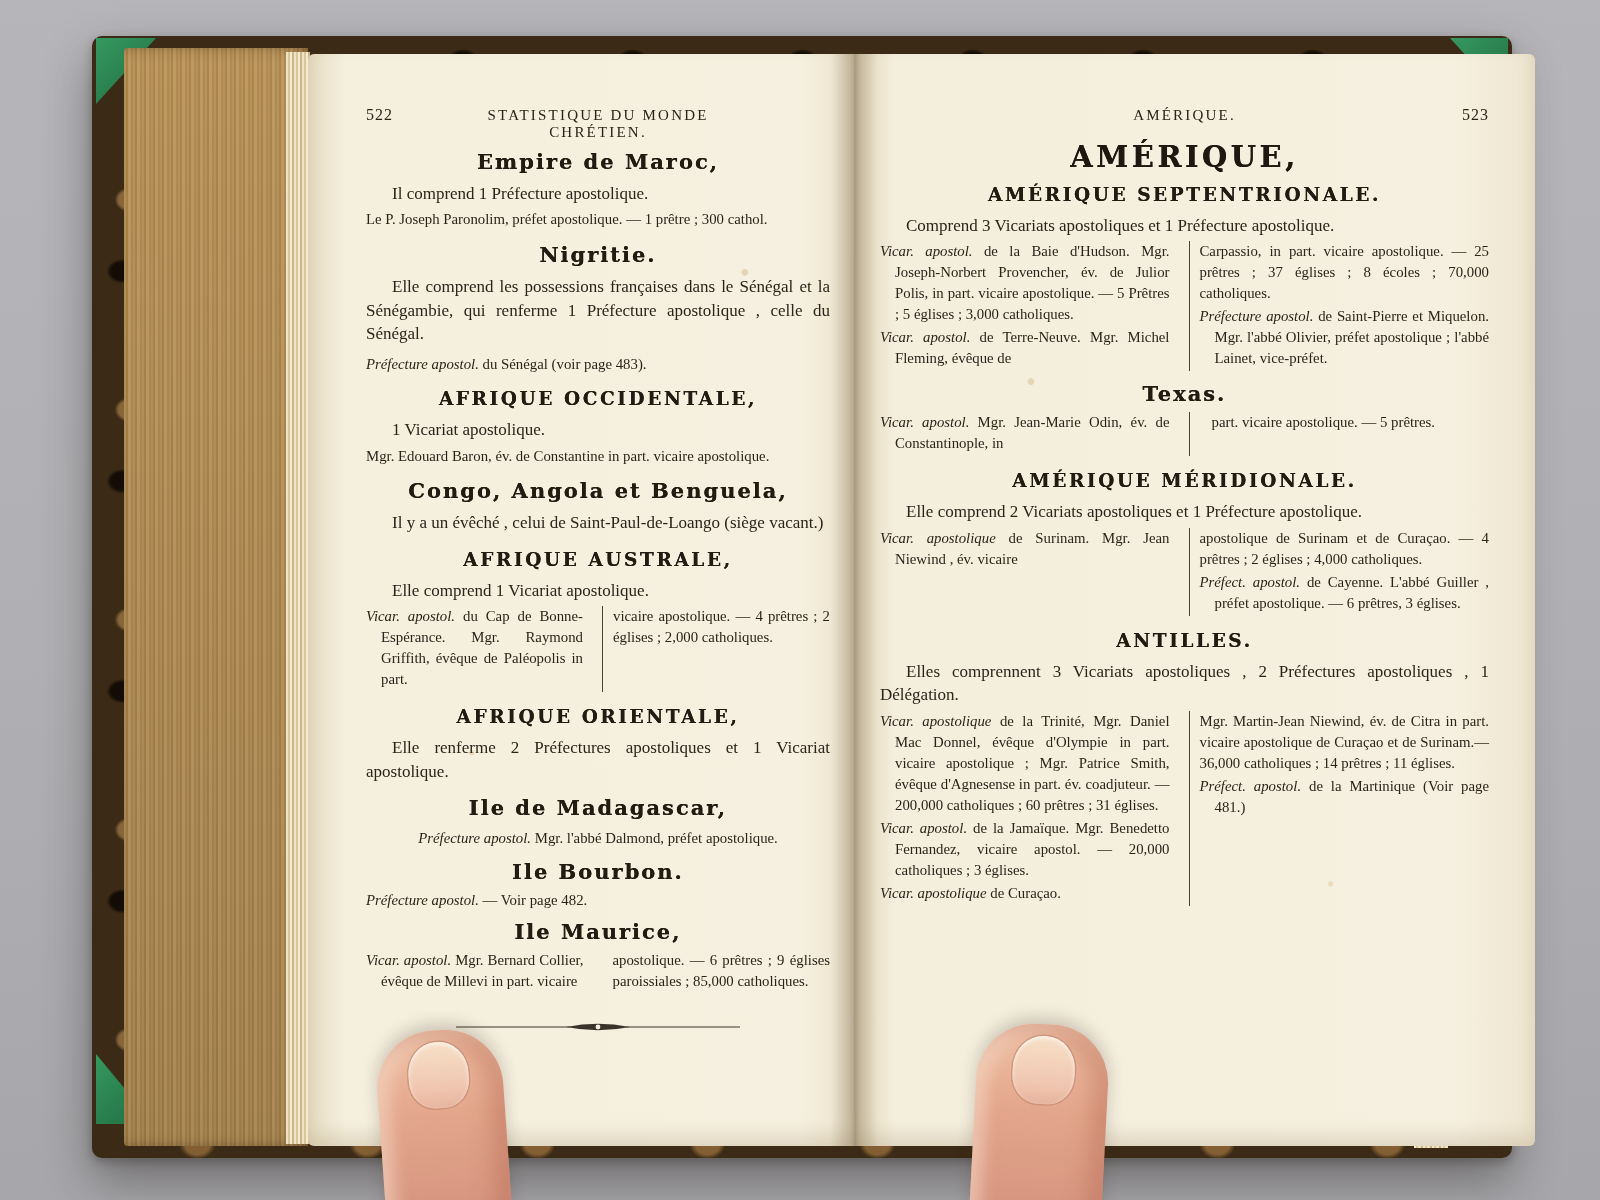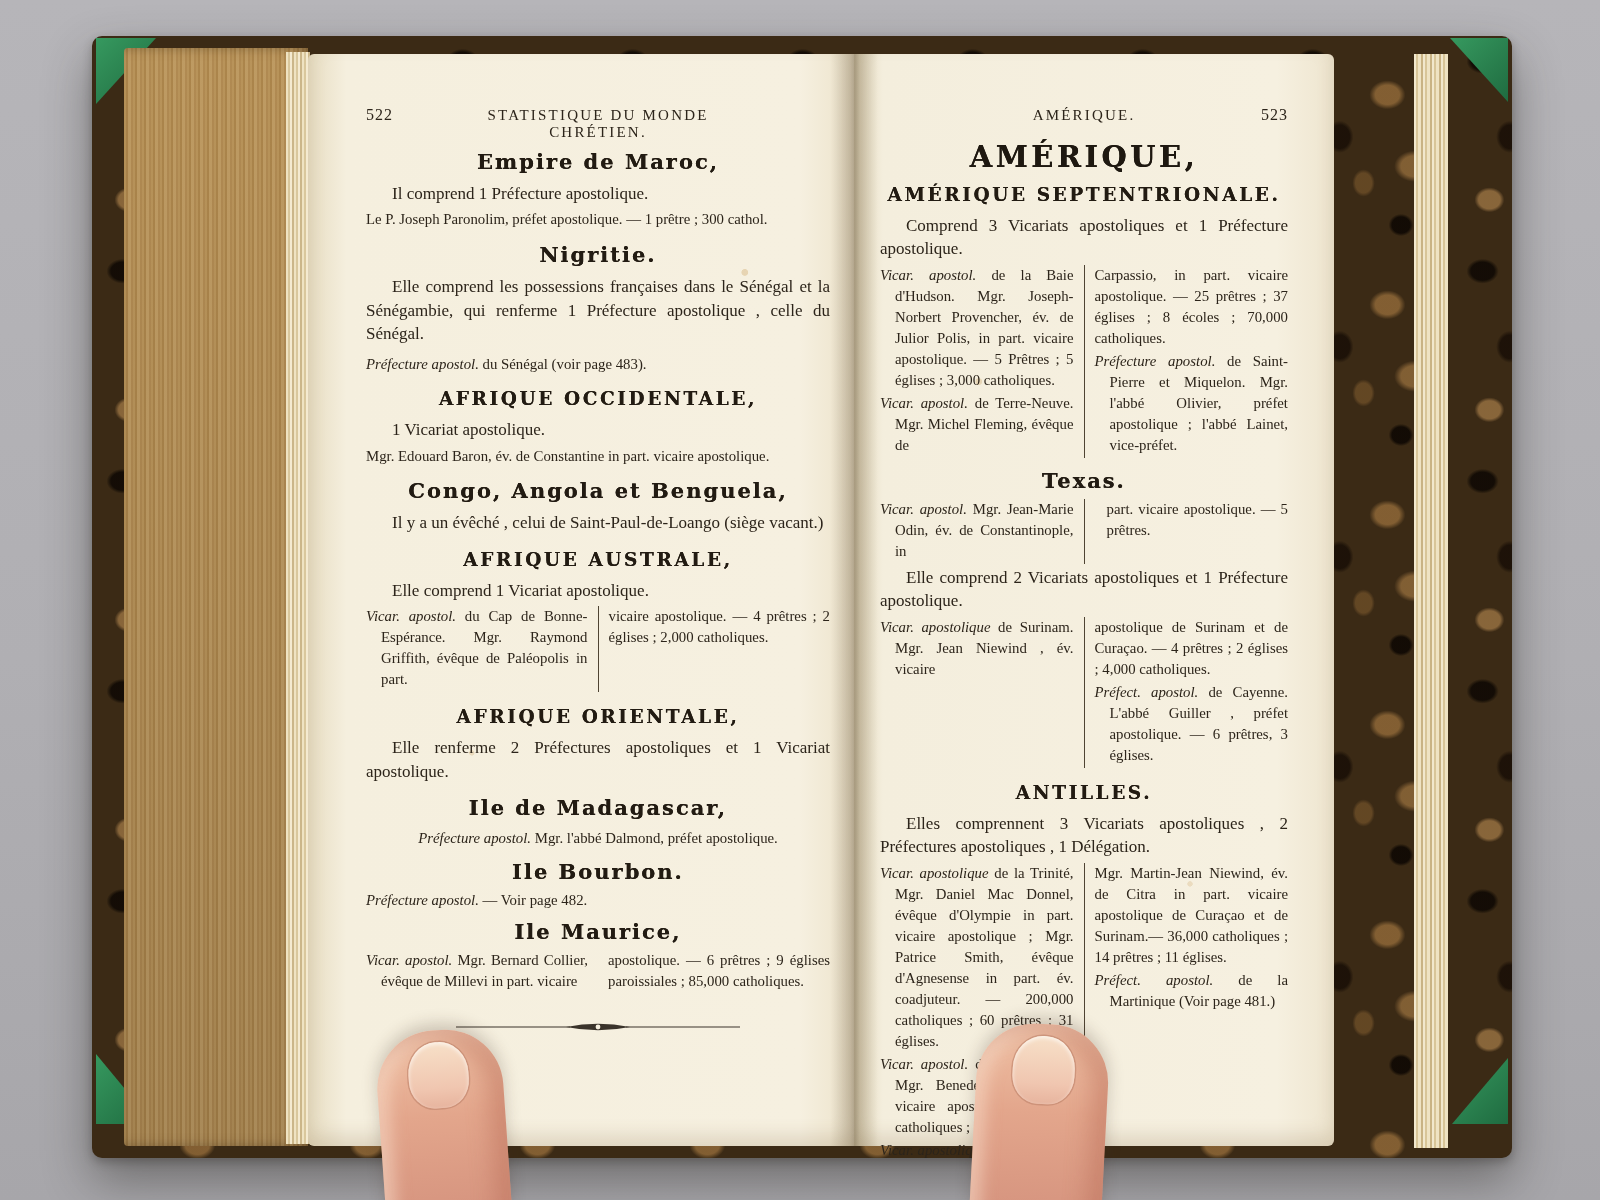--- a/index.html
+++ b/index.html
@@ -52,21 +52,21 @@
   .page-left{
     left:308px;width:546px;
     background:
       radial-gradient(5px 5px at 80% 20%, rgba(193,141,62,.28) 0 60%, transparent 75%),
       radial-gradient(4px 4px at 30% 64%, rgba(193,141,62,.22) 0 60%, transparent 75%),
       linear-gradient(90deg,#e7ddc2 0%,#f5efde 7%,#f6f0e0 90%,#ece2ca 100%);
     border-radius:6px 0 0 6px;
     box-shadow:inset 0 -10px 18px rgba(120,95,55,.18);
   }
   .page-right{
-    left:854px;width:480px;
+    left:854px;width:681px;
     background:
       radial-gradient(5px 5px at 26% 30%, rgba(193,141,62,.25) 0 60%, transparent 75%),
       radial-gradient(4px 4px at 70% 76%, rgba(193,141,62,.2) 0 60%, transparent 75%),
       linear-gradient(90deg,#e0d5b8 0%,#f4eedd 6%,#f6f0e0 88%,#eee5cf 100%);
     border-radius:0 6px 6px 0;
     box-shadow:inset 0 -10px 18px rgba(120,95,55,.18);
   }
   .gutter-shadow{
     position:absolute;left:830px;top:54px;width:48px;height:1092px;z-index:5;pointer-events:none;
     background:linear-gradient(90deg,transparent 0%,rgba(74,56,30,.22) 42%,rgba(60,44,22,.30) 52%,rgba(74,56,30,.18) 62%,transparent 100%);
@@ -85,21 +85,21 @@
     text-shadow:0 0 .5px #221b12;}
   .h-caps{font-family:"DejaVu Serif",serif;font-weight:700;text-align:center;
     font-size:18.5px;letter-spacing:2.6px;margin:14px 0 9px;color:#221b12;
     text-shadow:0 0 .5px #221b12;}
   .title-big{font-family:"DejaVu Serif",serif;font-weight:700;text-align:center;
     font-size:29px;letter-spacing:3.5px;margin:16px 0 4px;color:#1e1810;
     text-shadow:0 0 .6px #1e1810;}
   .para{font-size:17px;line-height:1.38;text-indent:26px;text-align:justify;margin:2px 0 4px;}
   .note{font-size:14.8px;line-height:1.4;margin:2px 0 4px;padding-left:14px;text-indent:-14px;}
   .note .lead,.entry .lead{font-style:italic;}
-  .cols{display:flex;margin:4px 0 2px;}
+  .cols{display:flex;margin:4px 0 2px;gap:9px;}
   .col{flex:1 1 50%;}
   .col.c-left{padding-right:10px;}
   .col.c-right{border-left:1px solid #4f4433;padding-left:10px;}
   .entry{font-size:14.8px;line-height:1.42;text-align:justify;
     padding-left:15px;text-indent:-15px;margin:0 0 2px;}
   .divider-wrap{text-align:center;margin-top:26px;}
 
   .finger{position:absolute;z-index:8;}
   .finger .pad{position:absolute;inset:0;border-radius:58px 58px 16px 16px;
     background:linear-gradient(180deg,#f0c2a6 0%,#e3a68c 45%,#d5937e 100%);
@@ -214,20 +214,21 @@
     <div class="h-fancy" style="margin:10px 0 6px">Texas.</div>
     <div class="cols">
       <div class="col c-left">
         <div class="entry"><span class="lead">Vicar. apostol.</span> <span>Mgr. Jean-Marie Odin, év. de Constantinople, in</span></div>
       </div>
       <div class="col c-right">
         <div class="entry" style="padding-left:12px;text-indent:0">part. vicaire apostolique. — 5 prêtres.</div>
       </div>
     </div>
 
+    <div class="h-caps">AMÉRIQUE MÉRIDIONALE.</div>
     <div class="para">Elle comprend 2 Vicariats apostoliques et 1 Préfecture apostolique.</div>
     <div class="cols">
       <div class="col c-left">
         <div class="entry"><span class="lead">Vicar. apostolique</span> <span>de Surinam. Mgr. Jean Niewind , év. vicaire</span></div>
       </div>
       <div class="col c-right">
         <div class="entry" style="padding-left:0;text-indent:0">apostolique de Surinam et de Curaçao. — 4 prêtres ; 2 églises ; 4,000 catholiques.</div>
         <div class="entry"><span class="lead">Préfect. apostol.</span> <span>de Cayenne. L'abbé Guiller , préfet apostolique. — 6 prêtres, 3 églises.</span></div>
       </div>
     </div>

